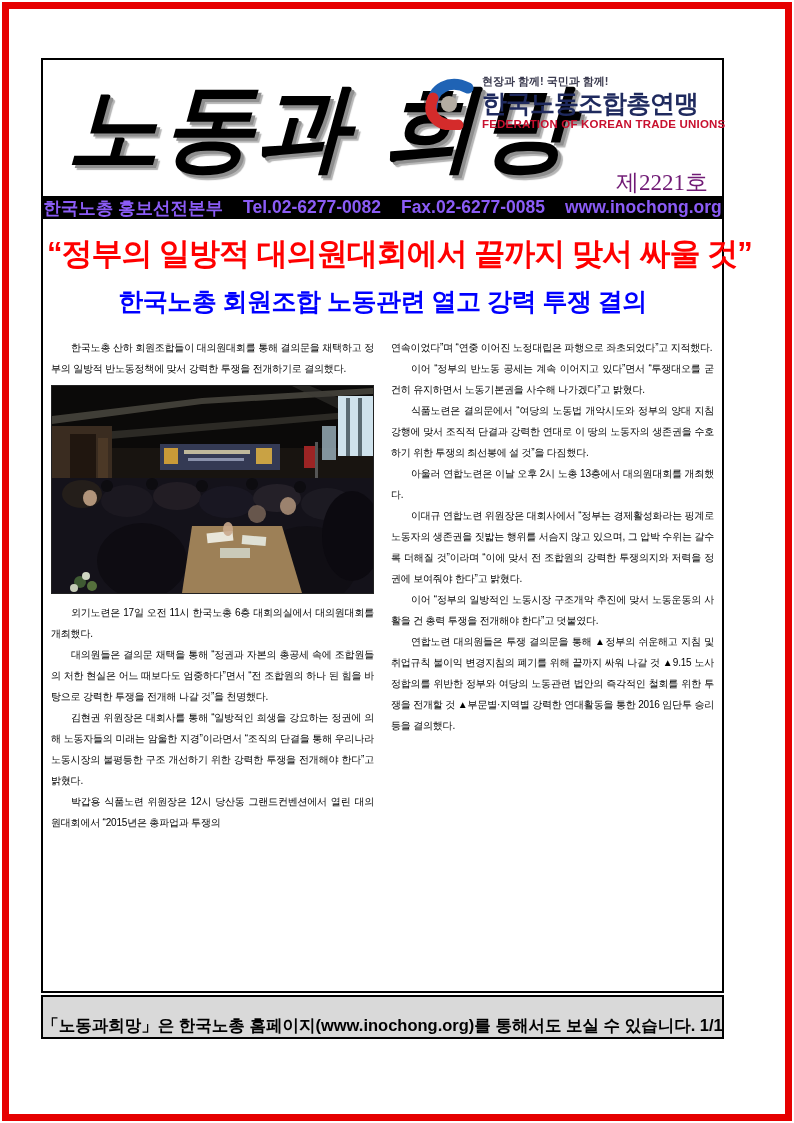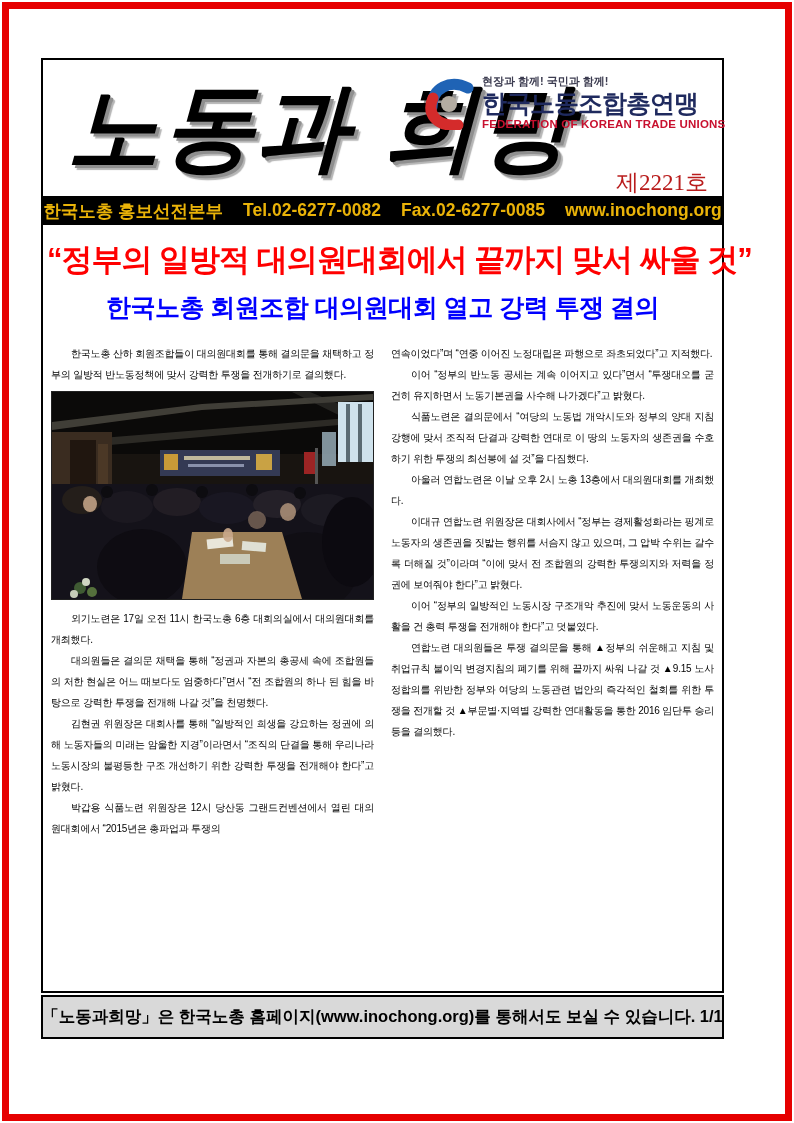--- a/index.html
+++ b/index.html
@@ -32,25 +32,25 @@
   .org-texts{position:absolute;left:60px;top:8px;width:228px;text-align:left;}
   .org-slogan{font-size:11px;font-weight:bold;color:#3c3c50;letter-spacing:0;white-space:nowrap;}
   .org-name{font-size:25px;font-weight:900;color:#1f2a5e;letter-spacing:-1px;white-space:nowrap;line-height:29px;}
   .org-name-en{font-size:11.5px;font-weight:bold;color:#c8102e;letter-spacing:0.2px;white-space:nowrap;}
   .date-line{
     position:absolute;right:14px;top:80px;width:320px;text-align:right;
     font-family:"Liberation Serif",serif;font-size:23px;color:#000;white-space:nowrap;
   }
   .issue-line{
     position:absolute;right:14px;top:107px;width:320px;text-align:right;
-    font-family:"Liberation Serif",serif;font-size:23px;color:#b91c1c;white-space:nowrap;
+    font-family:"Liberation Serif",serif;font-size:23px;color:#701a75;white-space:nowrap;
   }
   
   .contact-bar{
-    height:29px;background:#000;color:#eab308;display:flex;align-items:center;
+    height:23px;background:#000;color:#8b5cf6;display:flex;align-items:center;
     justify-content:center;gap:20px;font-weight:bold;font-size:17.5px;white-space:nowrap;
   }
   
   .headline-wrap{padding:16px 4px 10px 4px;text-align:center;}
   .headline-main{
     font-size:31px;font-weight:900;color:#ff0000;letter-spacing:-1px;
     line-height:38px;white-space:nowrap;
   }
   .headline-sub{
     margin-top:13px;font-size:25px;font-weight:900;color:#0000ff;
@@ -65,21 +65,21 @@
   }
   .para.cont{text-indent:0;}
   .photo{
     width:321px;height:207px;border:1px solid #222;margin:6px 0 8px 0;
     position:relative;overflow:hidden;background:#15120f;
   }
   
   .footer-box{
     position:absolute;left:41px;top:995px;width:683px;height:44px;
     border:2px solid #000;box-sizing:border-box;background:#d9d9d9;
-    display:flex;align-items:center;justify-content:center;
+    display:flex;align-items:flex-end;justify-content:center;
     font-size:16.5px;font-weight:bold;white-space:nowrap;
   }
 </style>
 </head>
 <body>
 
 <div class="page-frame"></div>
 
 <div class="content-box">
 
@@ -106,21 +106,21 @@
 
   <div class="contact-bar">
     <span>한국노총 홍보선전본부</span>
     <span>Tel.02-6277-0082</span>
     <span>Fax.02-6277-0085</span>
     <span>www.inochong.org</span>
   </div>
 
   <div class="headline-wrap">
     <div class="headline-main">“정부의 일방적 대의원대회에서 끝까지 맞서 싸울 것”</div>
-    <div class="headline-sub">한국노총 회원조합 대의원대회 열고 강력 투쟁 결의</div>
+    <div class="headline-sub">한국노총 회원조합 노동관련 열고 강력 투쟁 결의</div>
   </div>
 
   <div class="article">
     <div class="col">
       <p class="para">한국노총 산하 회원조합들이 대의원대회를 통해 결의문을 채택하고 정부의 일방적 반노동정책에 맞서 강력한 투쟁을 전개하기로 결의했다.</p>
 
       <div class="photo">
         <svg width="321" height="207" viewBox="0 0 321 207">
 
           <rect x="0" y="0" width="321" height="207" fill="#181410"></rect>

